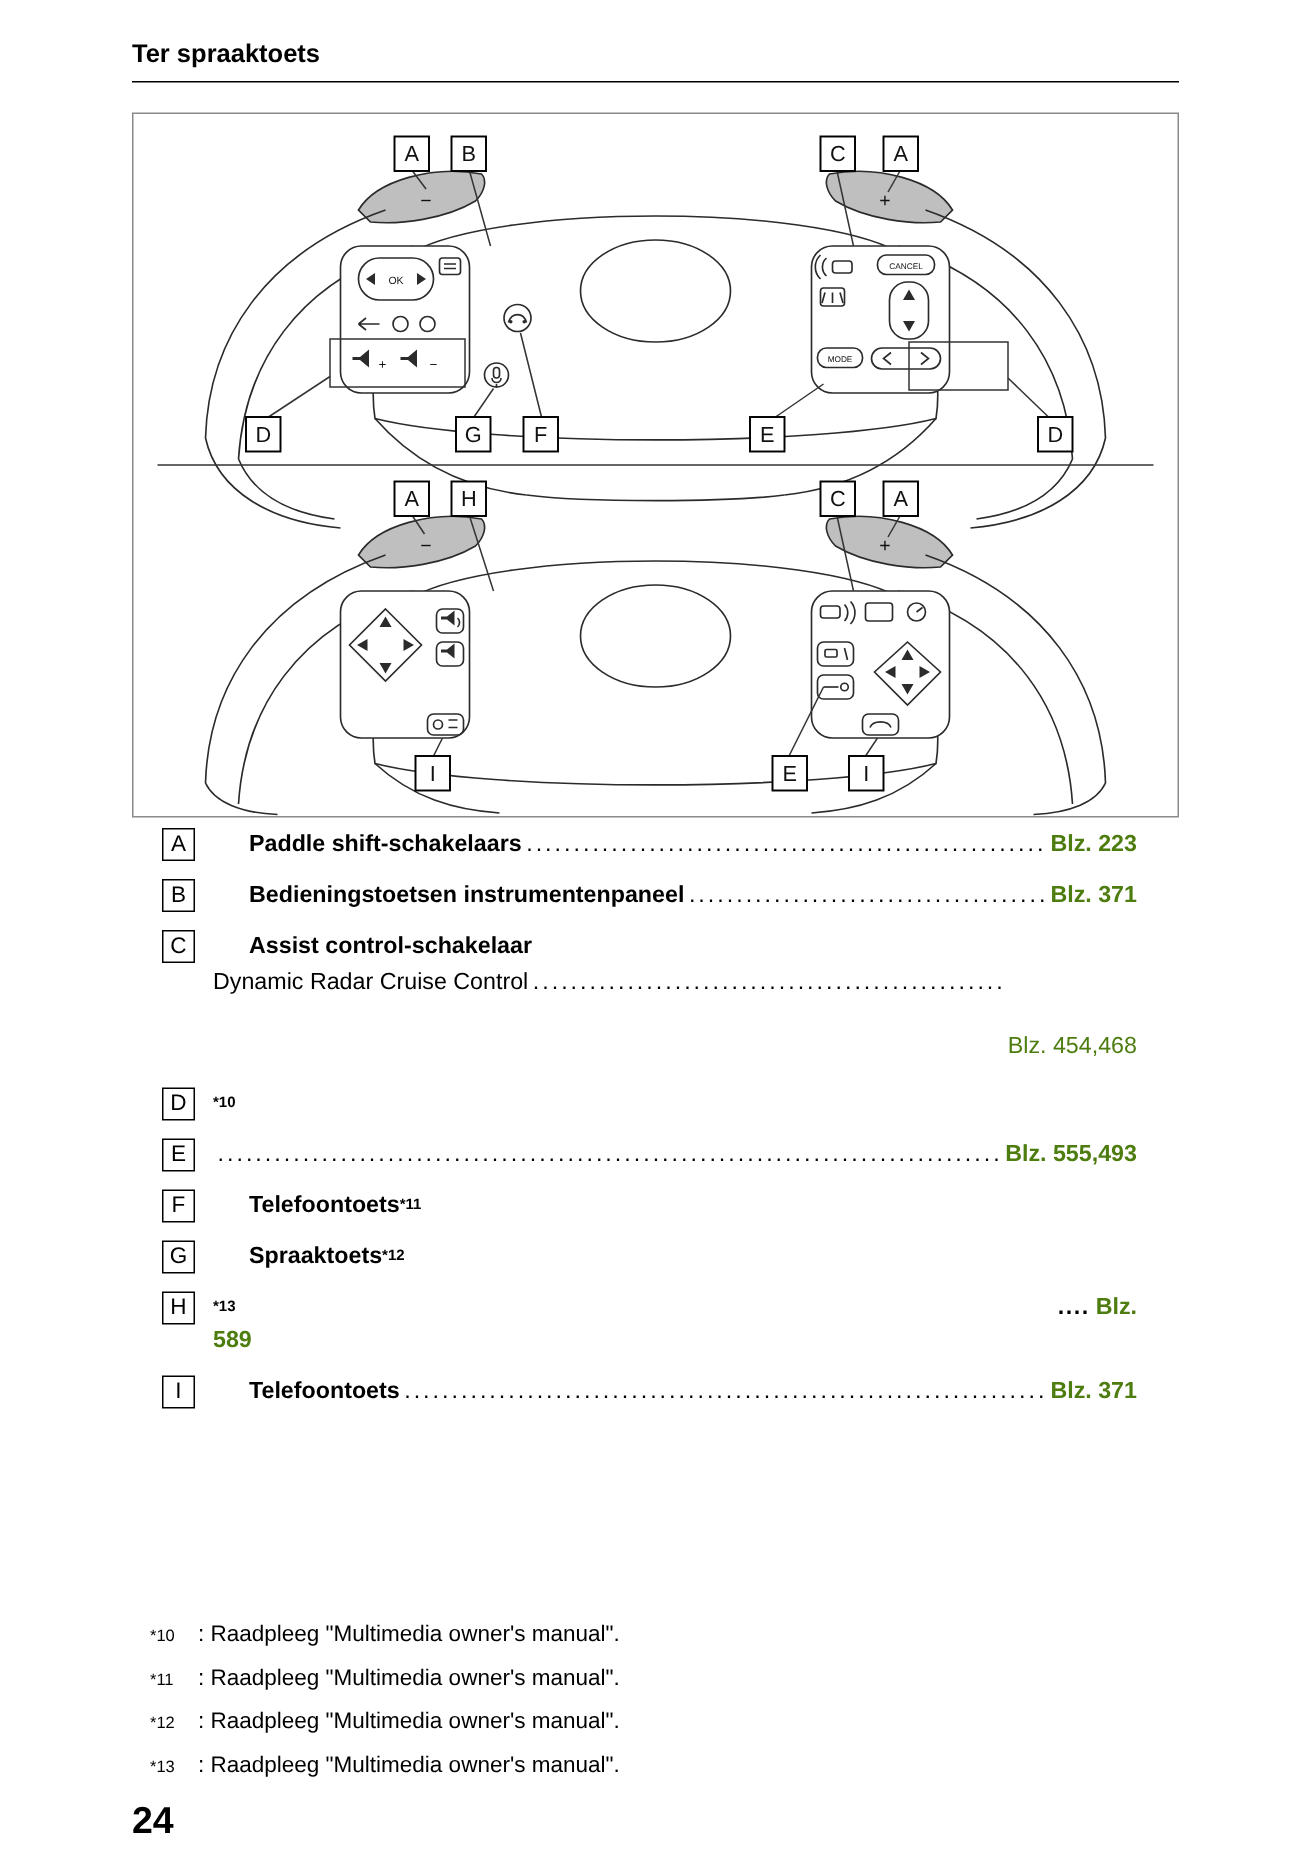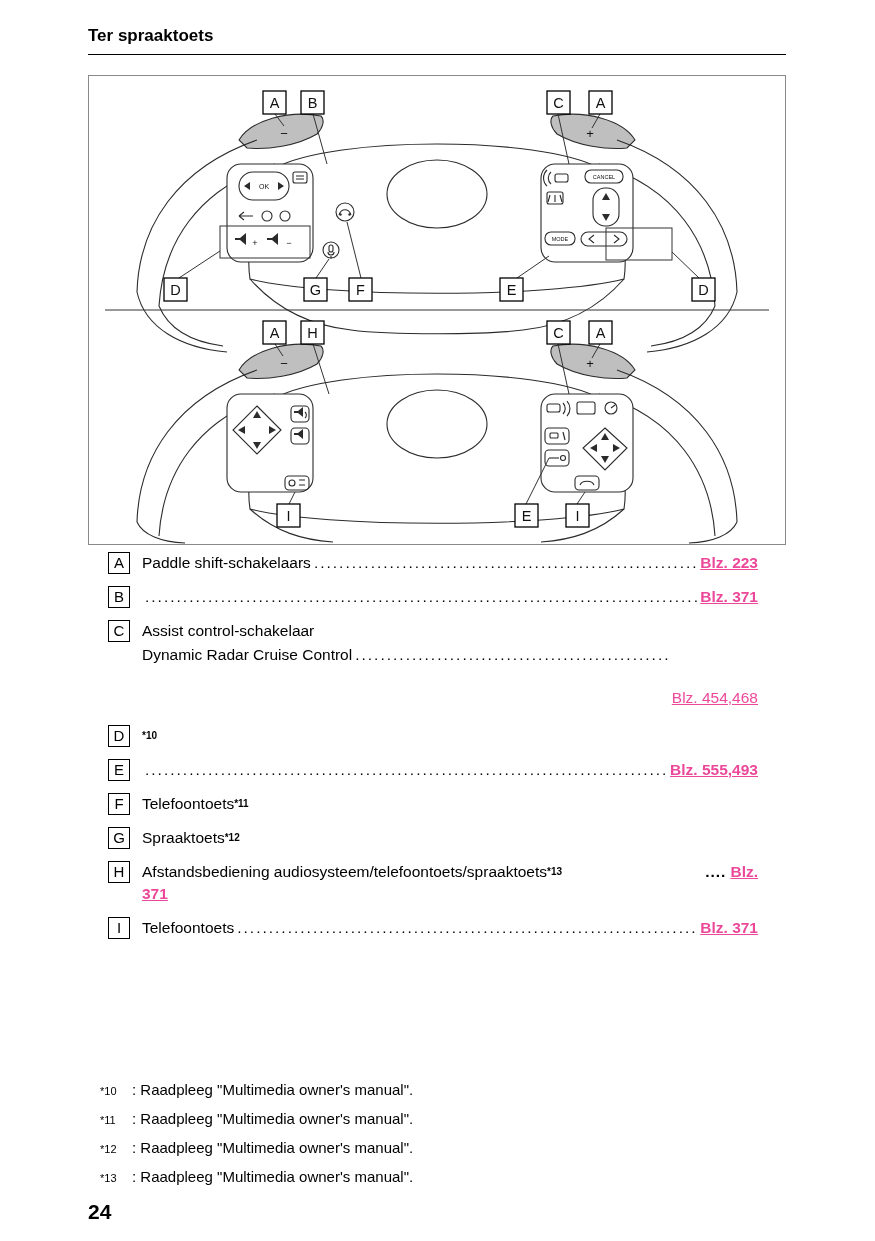--- a/index.html
+++ b/index.html
@@ -22,35 +22,35 @@
   .sym{font-size:13px;text-anchor:middle;}
   .t7{font-size:7px;text-anchor:middle;}
   .t5{font-size:5.5px;text-anchor:middle;}
   .t9{font-size:9px;text-anchor:middle;}
   .legend{position:absolute;left:108px;top:552px;width:650px;font-size:15.5px;}
   .legend-row{display:flex;align-items:flex-start;margin-bottom:12px;}
   .keybox{
     flex:0 0 auto;width:22px;height:22px;border:1.2px solid #000;box-sizing:border-box;
     text-align:center;line-height:19px;font-size:15px;margin-right:12px;
   }
-  .lbl{font-weight:normal;white-space:nowrap;line-height:22px;}
+  .lbl{font-weight:bold;white-space:nowrap;line-height:22px;margin-left:24px;}
   .leader{flex:1 1 0;overflow:hidden;white-space:nowrap;letter-spacing:2px;line-height:22px;margin:0 3px;}
-  .ref{font-weight:bold;color:#ec4899;white-space:nowrap;line-height:22px;text-decoration:underline;}
+  .ref{font-weight:bold;color:#4d7c0f;white-space:nowrap;line-height:22px;}
   .ref.regular{font-weight:normal;margin-top:43px;}
   .supmark{font-size:10px;font-weight:bold;line-height:22px;}
   .legend-subrow{display:flex;align-items:flex-start;margin:-4px 0 16px 34px;font-weight:normal;}
   .sublbl{white-space:nowrap;line-height:22px;}
   .hwrap{flex:1 1 0;min-width:0;}
   .hline1{display:flex;}
   .hleader{flex:1 1 0;text-align:right;font-weight:bold;letter-spacing:1px;line-height:22px;white-space:nowrap;overflow:hidden;margin-right:4px;}
   .footnotes{position:absolute;left:100px;top:1080px;font-size:15px;}
   .footnote{margin-bottom:8px;line-height:19px;}
   .fn-marker{display:inline-block;width:30px;font-size:11px;}
   .fn-text{margin-left:2px;}
-  .page-number{position:absolute;left:88px;top:1200px;font-size:21px;font-weight:bold;}
+  .page-number{position:absolute;left:88px;top:1200px;font-size:25px;font-weight:bold;}
 </style>
 </head>
 <body>
 
 <div class="page-title">Ter spraaktoets</div>
 <div class="header-rule"></div>
 
 <div class="figure-box">
 <svg width="696" height="468" viewBox="0 0 696 468">
 
@@ -295,20 +295,21 @@
 
   <div class="legend-row">
     <span class="keybox">A</span>
     <span class="lbl">Paddle shift-schakelaars</span>
     <span class="leader">..........................................................................................................................................................</span>
     <span class="ref">Blz. 223</span>
   </div>
 
   <div class="legend-row">
     <span class="keybox">B</span>
+    <span class="lbl">Bedieningstoetsen instrumentenpaneel</span>
     <span class="leader">..........................................................................................................................................................</span>
     <span class="ref">Blz. 371</span>
   </div>
 
   <div class="legend-row" style="margin-bottom:6px;">
     <span class="keybox">C</span>
     <span class="lbl">Assist control-schakelaar</span>
   </div>
   <div class="legend-subrow">
     <span class="sublbl">Dynamic Radar Cruise Control</span>
@@ -336,26 +337,25 @@
   <div class="legend-row">
     <span class="keybox">G</span>
     <span class="lbl">Spraaktoets</span>
     <sup class="supmark">*12</sup>
   </div>
 
   <div class="legend-row">
     <span class="keybox">H</span>
     <div class="hwrap">
       <div class="hline1">
-        <span class="lbl">Afstandsbediening audiosysteem/telefoontoets/spraaktoets</span>
           <sup class="supmark">*13</sup>
         <span class="hleader"> .... </span>
         <span class="ref">Blz.</span>
       </div>
-      <div><span class="ref">371</span></div>
+      <div><span class="ref">589</span></div>
     </div>
   </div>
 
   <div class="legend-row">
     <span class="keybox">I</span>
     <span class="lbl">Telefoontoets</span>
     <span class="leader">..........................................................................................................................................................</span>
     <span class="ref">Blz. 371</span>
   </div>
 

